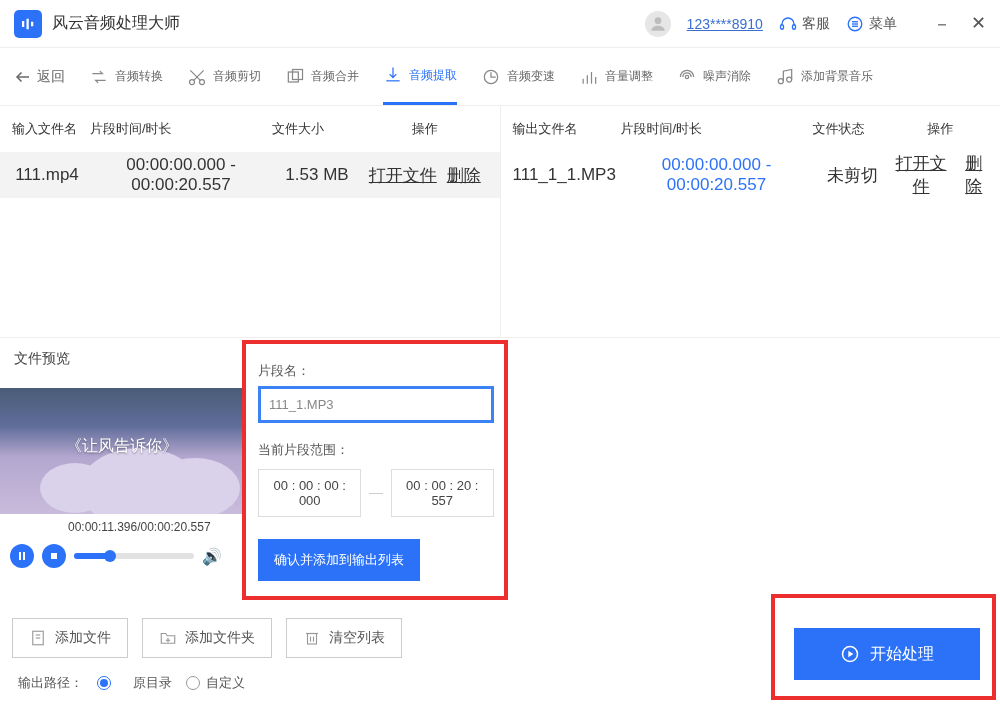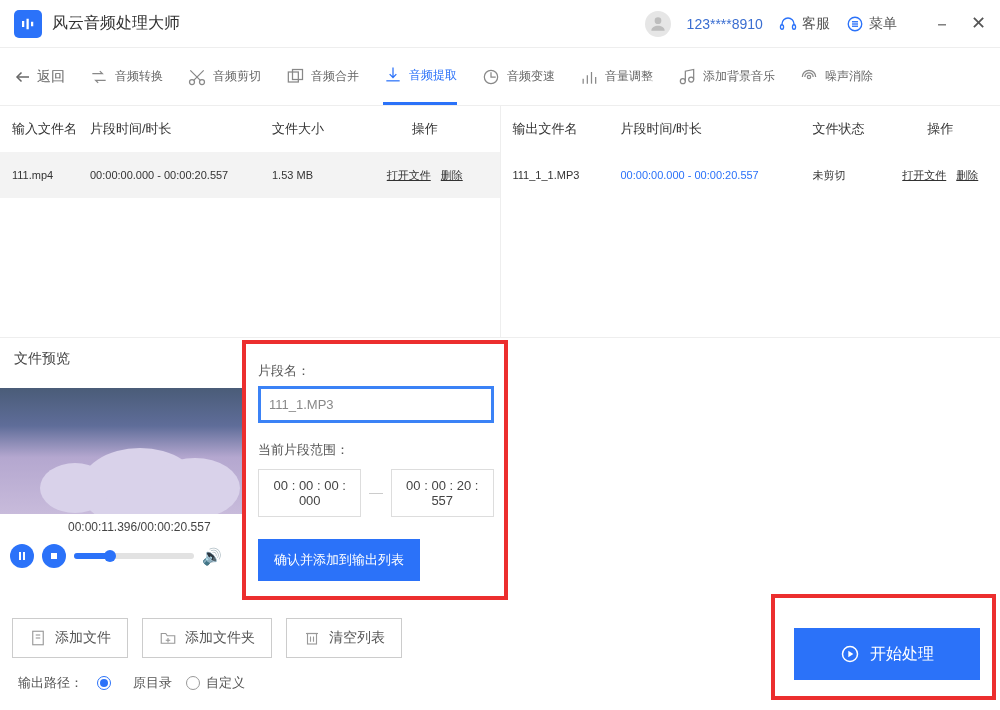--- a/index.html
+++ b/index.html
@@ -31,21 +31,21 @@
 }
 .app-logo svg { width: 18px; height: 18px; }
 .app-title { font-size: 16px; color: #333; }
 .title-spacer { flex: 1; }
 .user-area { display: flex; align-items: center; gap: 16px; }
 .avatar {
   width: 26px; height: 26px; border-radius: 50%;
   background: #e6e6e6; display:flex; align-items:center; justify-content:center;
 }
 .avatar svg { width: 20px; height: 20px; fill: #bdbdbd; }
-.user-id { color: #3a6ed1; font-size: 14px; }
+.user-id { color: #3a6ed1; text-decoration: underline; font-size: 14px; }
 .cs, .menu-btn { display:flex; align-items:center; gap:5px; color:#555; font-size:14px; cursor:pointer;}
 .cs svg, .menu-btn svg { width:18px; height:18px; }
 .win-btns { display:flex; gap:20px; margin-left:20px; font-size:18px; color:#555;}
 .win-btn { cursor:pointer; }
 
 .tabs {
   height: 58px;
   display:flex; align-items:center;
   padding: 0 14px;
   gap: 24px;
@@ -87,21 +87,21 @@
 .row-input .c-op { flex:1; text-align:center;}
 .row-output .c-name { width: 100px; }
 .row-output .c-time { width: 200px; padding-left:8px;}
 .row-output .c-status { width: 80px;}
 .row-output .c-op { flex:1; text-align:center;}
 
 .trow {
   height: 46px;
   display:flex; align-items:center;
   padding: 0 12px;
-  font-size:11px; color:#333;
+  font-size:17px; color:#333;text-align:center;
 }
 .trow.sel { background:#f3f3f3; }
 .trow a { color:#333; text-decoration: underline; cursor:pointer; }
 .trow .blue { color:#2b72f9; }
 .trow .ops { display:flex; gap:10px; justify-content:center; flex:1;}
 
 
 .lower {
   position:absolute;
   top: 340px;
@@ -332,33 +332,33 @@
       <svg viewBox="0 0 24 24">
         <line x1="5" y1="14" x2="5" y2="20"></line>
         <line x1="10" y1="10" x2="10" y2="20"></line>
         <line x1="15" y1="6" x2="15" y2="20"></line>
         <line x1="20" y1="12" x2="20" y2="20"></line>
       </svg>
       <span>音量调整</span>
     </div>
   <div class="tab">
       <svg viewBox="0 0 24 24">
+        <path d="M4 12a8 8 0 0116 0"></path>
+        <path d="M7 12a5 5 0 0110 0"></path>
+        <circle cx="12" cy="12" r="2"></circle>
+      </svg>
+      <span>噪声消除</span>
+    </div>
+  <div class="tab">
+      <svg viewBox="0 0 24 24">
         <circle cx="7" cy="17" r="3"></circle>
         <circle cx="17" cy="15" r="3"></circle>
         <path d="M10 17V5l10-2v12"></path>
       </svg>
       <span>添加背景音乐</span>
-    </div>
-  <div class="tab">
-      <svg viewBox="0 0 24 24">
-        <path d="M4 12a8 8 0 0116 0"></path>
-        <path d="M7 12a5 5 0 0110 0"></path>
-        <circle cx="12" cy="12" r="2"></circle>
-      </svg>
-      <span>噪声消除</span>
     </div>
 </div>
 
 <div class="table-area">
   <div class="table-panel">
     <div class="thead row-input">
       <div class="c-name">输入文件名</div>
       <div class="c-time">片段时间/时长</div>
       <div class="c-size">文件大小</div>
       <div class="c-op">操作</div>
@@ -391,20 +391,21 @@
     </div>
   </div>
 </div>
 
 <div class="lower">
   <div class="preview-label">文件预览</div>
   <div class="video-box">
     <div class="cloud c1"></div>
       <div class="cloud c2"></div>
       <div class="cloud c3"></div>
+    <div class="video-title">《让风告诉你》</div>
   </div>
   <div class="player-row" style="left:68px;">
     <span>00:00:11.396/00:00:20.557</span>
   </div>
   <div class="play-ctrl">
     <div class="pbtn">
         <svg viewBox="0 0 24 24">
           <rect x="6" y="4" width="4" height="16"></rect>
           <rect x="14" y="4" width="4" height="16"></rect>
         </svg>

